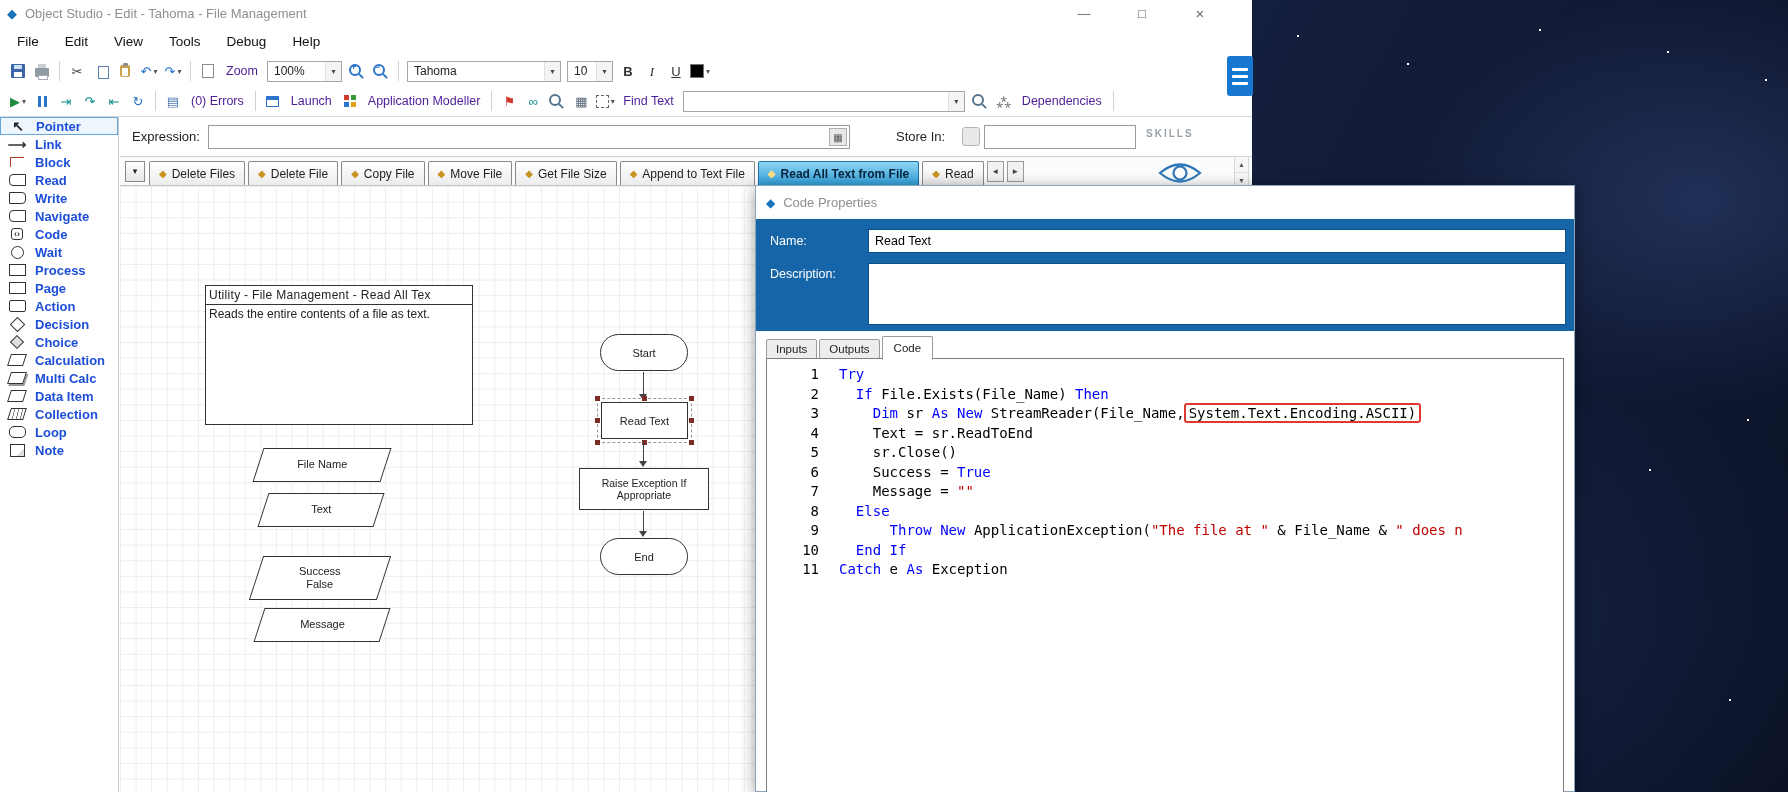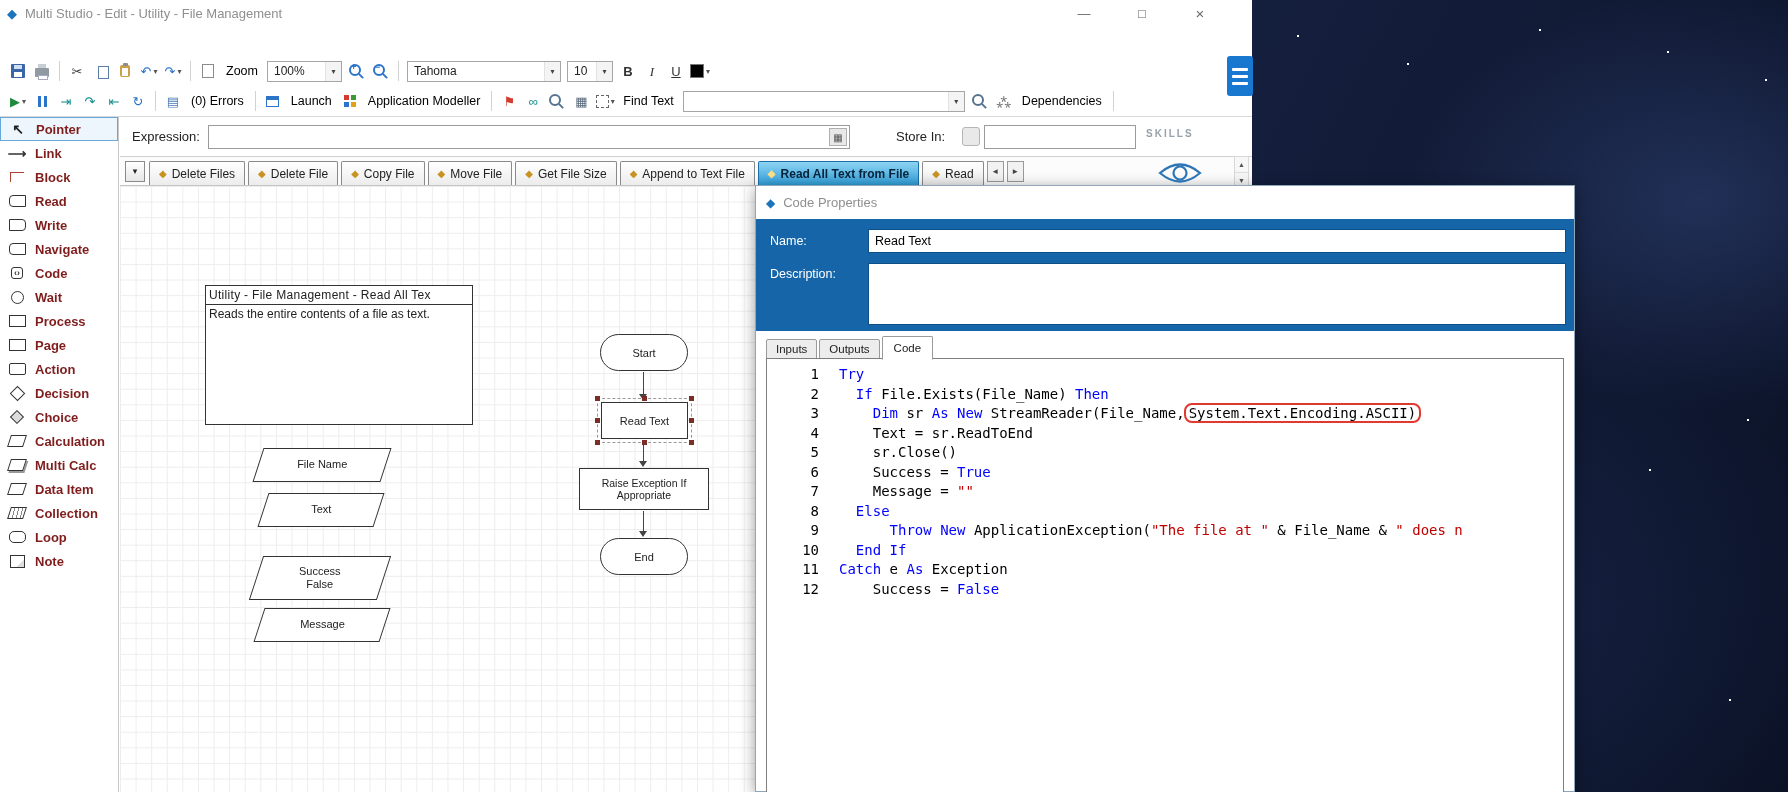--- a/index.html
+++ b/index.html
@@ -43,21 +43,21 @@
   .tb{position:absolute;left:0;width:1252px;height:30px;background:#fff;display:flex;align-items:center;padding-left:6px;box-sizing:border-box;}
   #toolbar1{top:56px;}
   #toolbar2{top:86px;height:31px;border-bottom:1px solid #d9d9d9;}
   .sep{width:1px;height:20px;background:#d2d2d2;margin:0 5px;flex:none;}
   .tb-btn{min-width:22px;height:22px;display:flex;align-items:center;justify-content:center;margin:0 1px;flex:none;}
   .tb-glyph{font-size:13px;color:#333;line-height:1;}
   .tb-glyph.bold{font-weight:bold;}
   .tb-glyph.italic{font-style:italic;font-family:"Liberation Serif",serif;}
   .tb-glyph.underline{text-decoration:underline;}
   .dd{font-size:8px;color:#555;margin-left:2px;}
-  .tb-label{font-size:12.5px;color:#000000;margin:14px 6px;white-space:nowrap;flex:none;}
+  .tb-label{font-size:12.5px;color:#4c1d95;margin:14px 6px;white-space:nowrap;flex:none;}
   .combo{height:21px;border:1px solid #a6a6a6;background:#fff;display:flex;align-items:center;font-size:12px;margin:0 3px;flex:none;box-sizing:border-box;}
   .combo-text{padding-left:6px;white-space:nowrap;overflow:hidden;flex:1;}
   .combo-arrow{width:15px;height:100%;display:flex;align-items:center;justify-content:center;font-size:8px;color:#444;border-left:1px solid #e2e2e2;background:#f4f4f4;flex:none;}
 
   
   .ico{display:block;flex:none;}
   .ico-save{width:14px;height:14px;background:#3a66a8;border-radius:1px;position:relative;}
   .ico-save::after{content:"";position:absolute;left:3px;top:1px;width:8px;height:4px;background:#cfe0f2;}
   .ico-save::before{content:"";position:absolute;left:3px;bottom:1px;width:8px;height:5px;background:#fff;}
   .ico-print{width:14px;height:9px;background:#8f9aa3;border-radius:1px;position:relative;margin-top:3px;}
@@ -78,21 +78,21 @@
   .ico-color{width:12px;height:12px;background:#000;border:1px solid #777;}
   .ico-pause{width:9px;height:11px;border-left:3.5px solid #2b74c9;border-right:3.5px solid #2b74c9;box-sizing:border-box;}
   .ico-modeller{position:relative;width:12px;height:12px;}
   .ico-modeller::before{content:"";position:absolute;left:0;top:0;width:5px;height:5px;background:#d23b2e;box-shadow:7px 0 0 #3a9a35,0 7px 0 #2b74c9,7px 7px 0 #e3a018;}
   .ico-select{width:11px;height:11px;border:1px dashed #666;background:#fff;}
   .ico-window{width:13px;height:11px;border:1px solid #2b74c9;position:relative;background:#fff;box-sizing:border-box;}
   .ico-window::before{content:"";position:absolute;left:0;top:0;right:0;height:3px;background:#2b74c9;}
 
   
   .toolbox{position:absolute;left:0;top:117px;width:119px;height:675px;background:#fff;border-right:1px solid #c9c9c9;box-sizing:border-box;}
-  .tool{height:24px;display:flex;align-items:center;gap:6px;padding-left:5px;font-size:13px;font-weight:600;color:#7f1d1d;box-sizing:border-box;}
+  .tool{height:18px;display:flex;align-items:center;gap:6px;padding-left:5px;font-size:13px;font-weight:600;color:#1d4ed8;box-sizing:border-box;}
   .tool.selected{border:1px solid #66a7dc;background:#eef6fd;}
   .ticon{width:24px;height:16px;display:flex;align-items:center;justify-content:center;flex:none;}
   .ticon.pointer-icon::before{content:"\2196";font-size:14px;font-weight:bold;color:#222;}
   .ticon.link-icon::before{content:"\27F6";font-size:13px;color:#333;}
   .ticon.block-icon::before{content:"";width:13px;height:9px;border:1.5px solid #b04030;border-right:none;border-bottom:none;display:block;}
   .ticon.read-icon::before,.ticon.write-icon::before,.ticon.navigate-icon::before{content:"";width:15px;height:10px;border:1.3px solid #333;border-radius:4px 0 0 4px;display:block;background:#fff;}
   .ticon.write-icon::before{border-radius:0 4px 4px 0;}
   .ticon.code-icon::before{content:"\2039\203A";font-size:9px;border:1px solid #333;border-radius:3px;padding:0 2px;line-height:10px;color:#333;}
   .ticon.wait-icon::before{content:"";width:11px;height:11px;border:1.3px solid #333;border-radius:50%;display:block;}
   .ticon.process-icon::before,.ticon.page-icon::before,.ticon.action-icon::before{content:"";width:15px;height:10px;border:1.3px solid #333;display:block;background:#fff;}
@@ -173,38 +173,46 @@
   .dlg-desc{position:absolute;left:112px;top:44px;width:698px;height:62px;border:1px solid #0d4f86;resize:none;font-family:inherit;box-sizing:border-box;}
   .dlg-tabs{position:absolute;left:10px;top:150px;display:flex;align-items:flex-end;height:23px;}
   .dtab{padding:3px 9px;font-size:11.5px;border:1px solid #9a9a9a;background:#ededed;margin-right:2px;border-radius:2px 2px 0 0;box-sizing:border-box;}
   .dtab.active{background:#fff;position:relative;z-index:3;padding:5px 11px;margin-bottom:-1px;border-bottom:1px solid #fff;}
   .codebox{position:absolute;left:10px;top:172px;width:798px;height:435px;border:1px solid #7e7e7e;background:#fff;padding-top:6px;overflow:hidden;z-index:2;box-sizing:border-box;
     font-family:"DejaVu Sans Mono",monospace;font-size:14px;line-height:19.5px;}
   .code-line{display:flex;}
   .gutter{width:52px;text-align:right;padding-right:20px;flex:none;color:#000;}
   .code-body{white-space:pre;}
   .c-kw{color:#0000ff;} .c-str{color:#c00000;} .c-pl{color:#000;}
-  .circled{border:2px solid #e0392f;border-radius:8px;padding:0 3px;margin:0 -1px;}
+  .circled{border:2px solid #e0392f;border-radius:3px;padding:0 3px;margin:0 -1px;}
 </style>
 </head>
 <body>
 
 <div id="root">
   <div class="desktop"></div>
 
   <div class="app">
 
     <div class="titlebar">
       <span class="app-logo">◆</span>
-      <span class="app-title">Multi Studio  - Edit - Utility - File Management</span>
+      <span class="app-title">Object Studio  - Edit - Tahoma - File Management</span>
       <span class="winbtn min">—</span>
       <span class="winbtn max">□</span>
       <span class="winbtn close">×</span>
     </div>
 
+    <div class="menubar">
+        <span class="menu-item">File</span>
+        <span class="menu-item">Edit</span>
+        <span class="menu-item">View</span>
+        <span class="menu-item">Tools</span>
+        <span class="menu-item">Debug</span>
+        <span class="menu-item">Help</span>
+      </div>
 
     <div class="tb" id="toolbar1">
         <span class="tb-btn">
           <span class="ico ico-save"></span>
         </span>
         <span class="tb-btn">
           <span class="ico ico-print"></span>
         </span>
         <span class="sep"></span>
         <span class="tb-btn">
@@ -589,20 +597,16 @@
             <span class="code-body"><span class="c-pl">      </span><span class="c-kw">Throw</span><span class="c-pl"> </span><span class="c-kw">New</span><span class="c-pl"> ApplicationException(</span><span class="c-str">"The file at "</span><span class="c-pl"> &amp; File_Name &amp; </span><span class="c-str">" does n</span></span>
           </div>
           <div class="code-line">
             <span class="gutter">10</span>
             <span class="code-body"><span class="c-pl">  </span><span class="c-kw">End If</span></span>
           </div>
           <div class="code-line">
             <span class="gutter">11</span>
             <span class="code-body"><span class="c-kw">Catch</span><span class="c-pl"> e </span><span class="c-kw">As</span><span class="c-pl"> Exception</span></span>
           </div>
-          <div class="code-line">
-            <span class="gutter">12</span>
-            <span class="code-body"><span class="c-pl">    Success = </span><span class="c-kw">False</span></span>
-          </div>
         </div>
     </div>
   </div>
 </div>
 
 </body></html>

